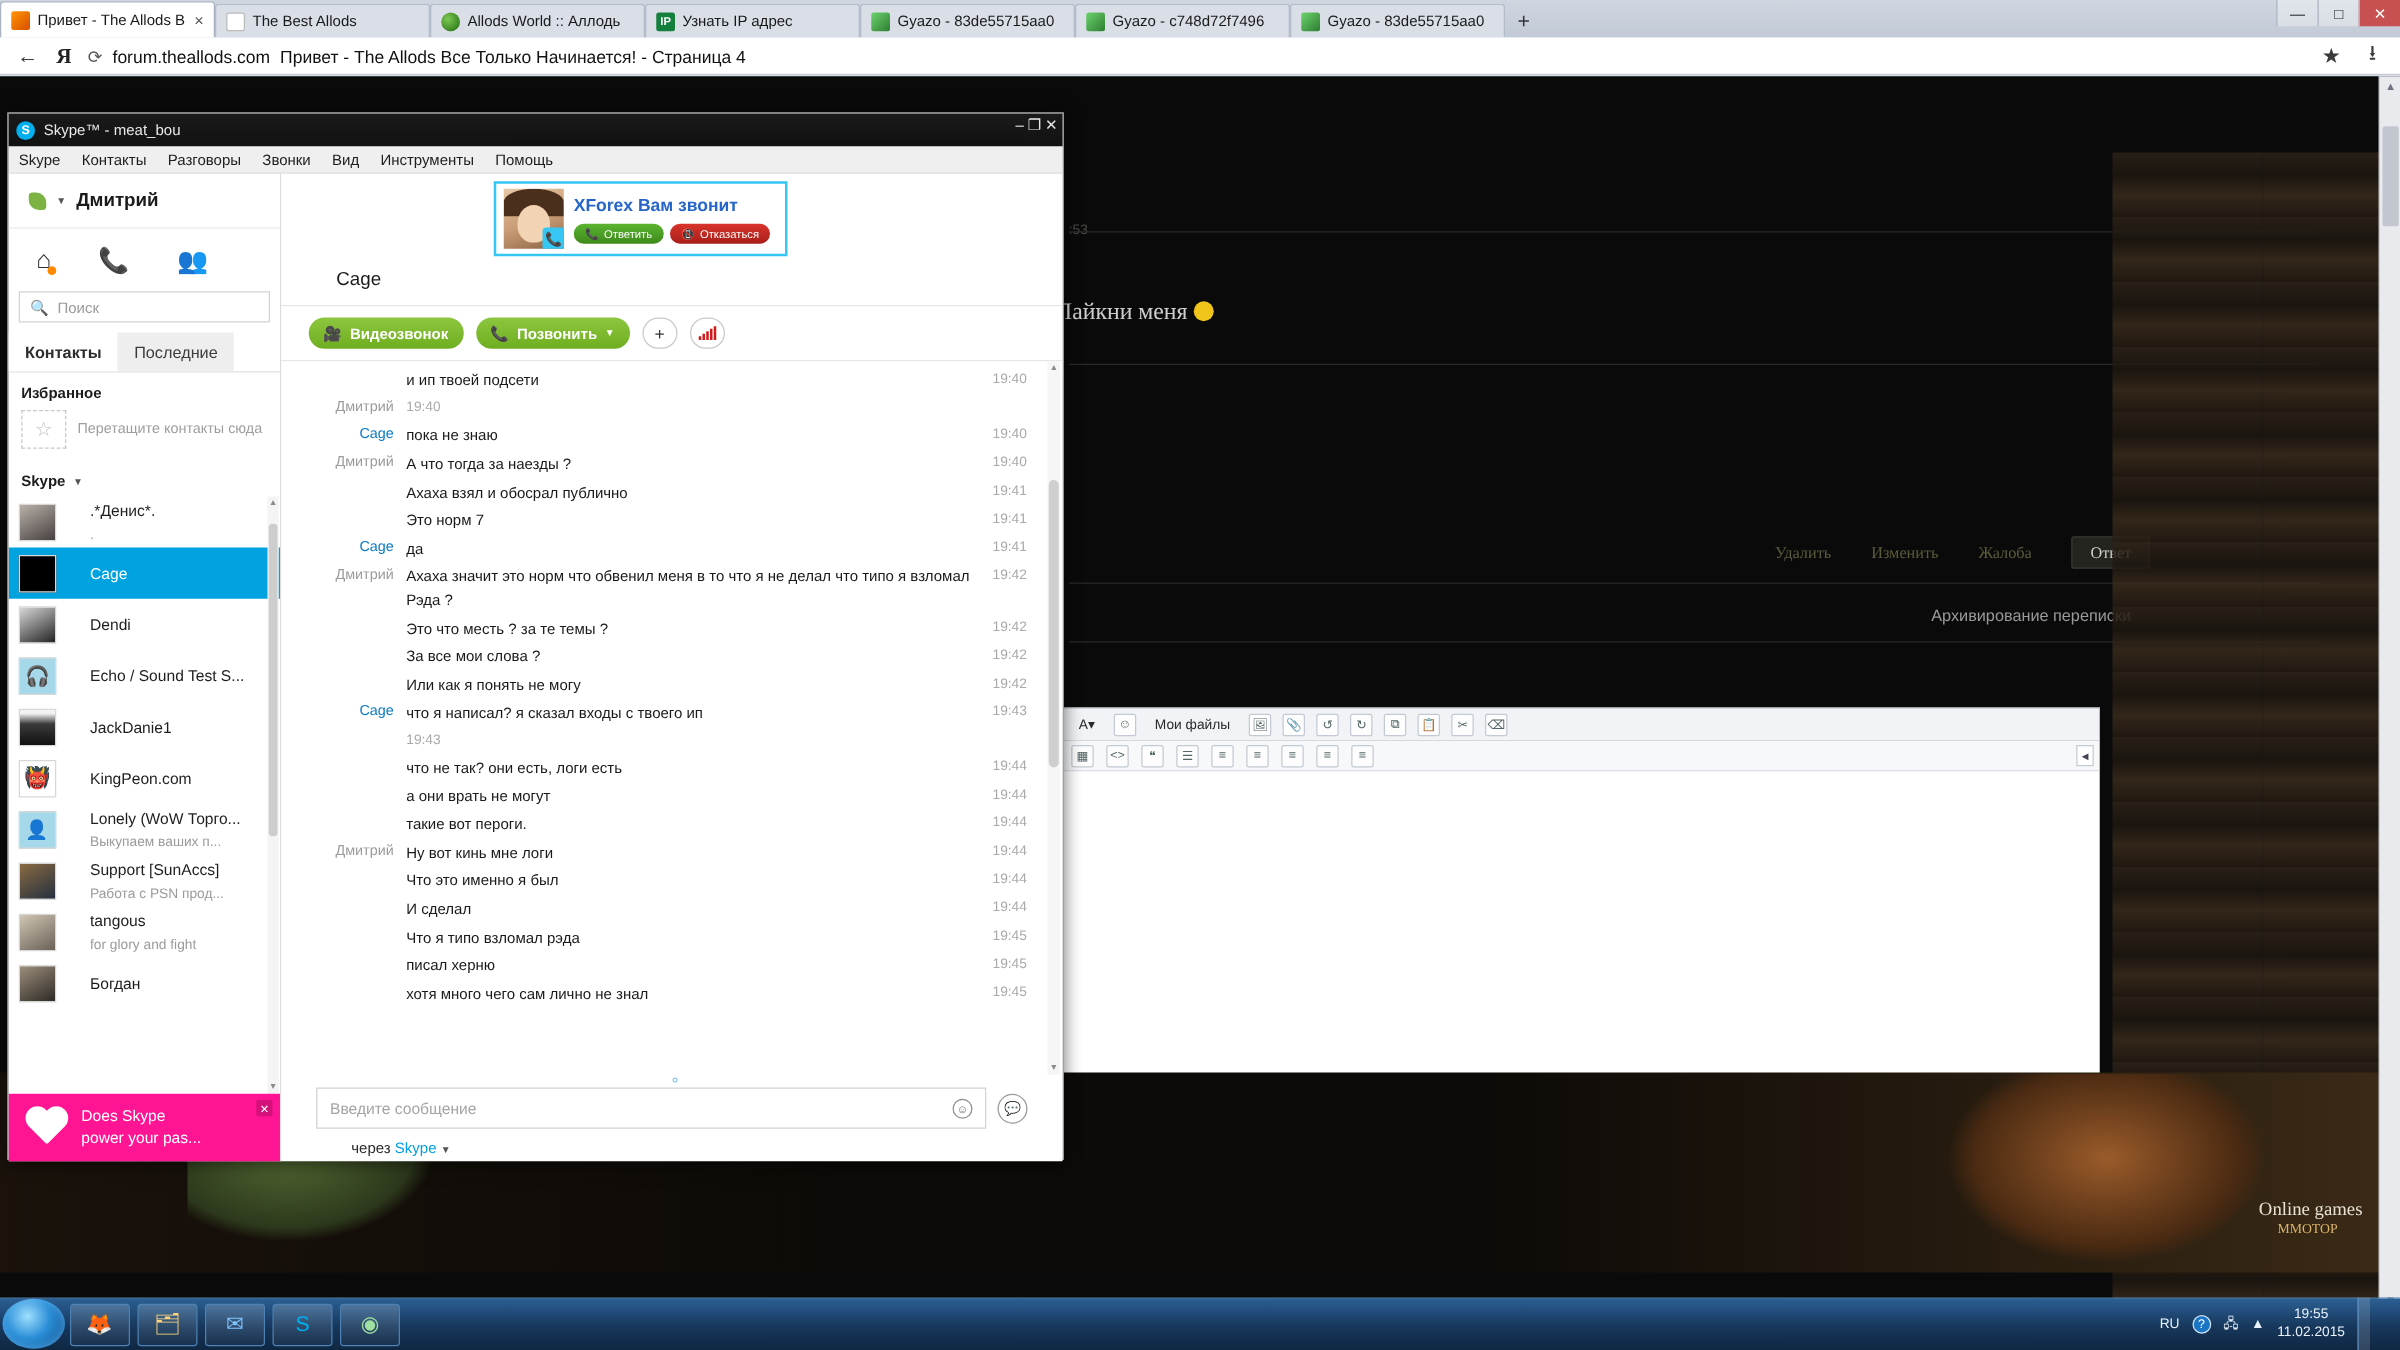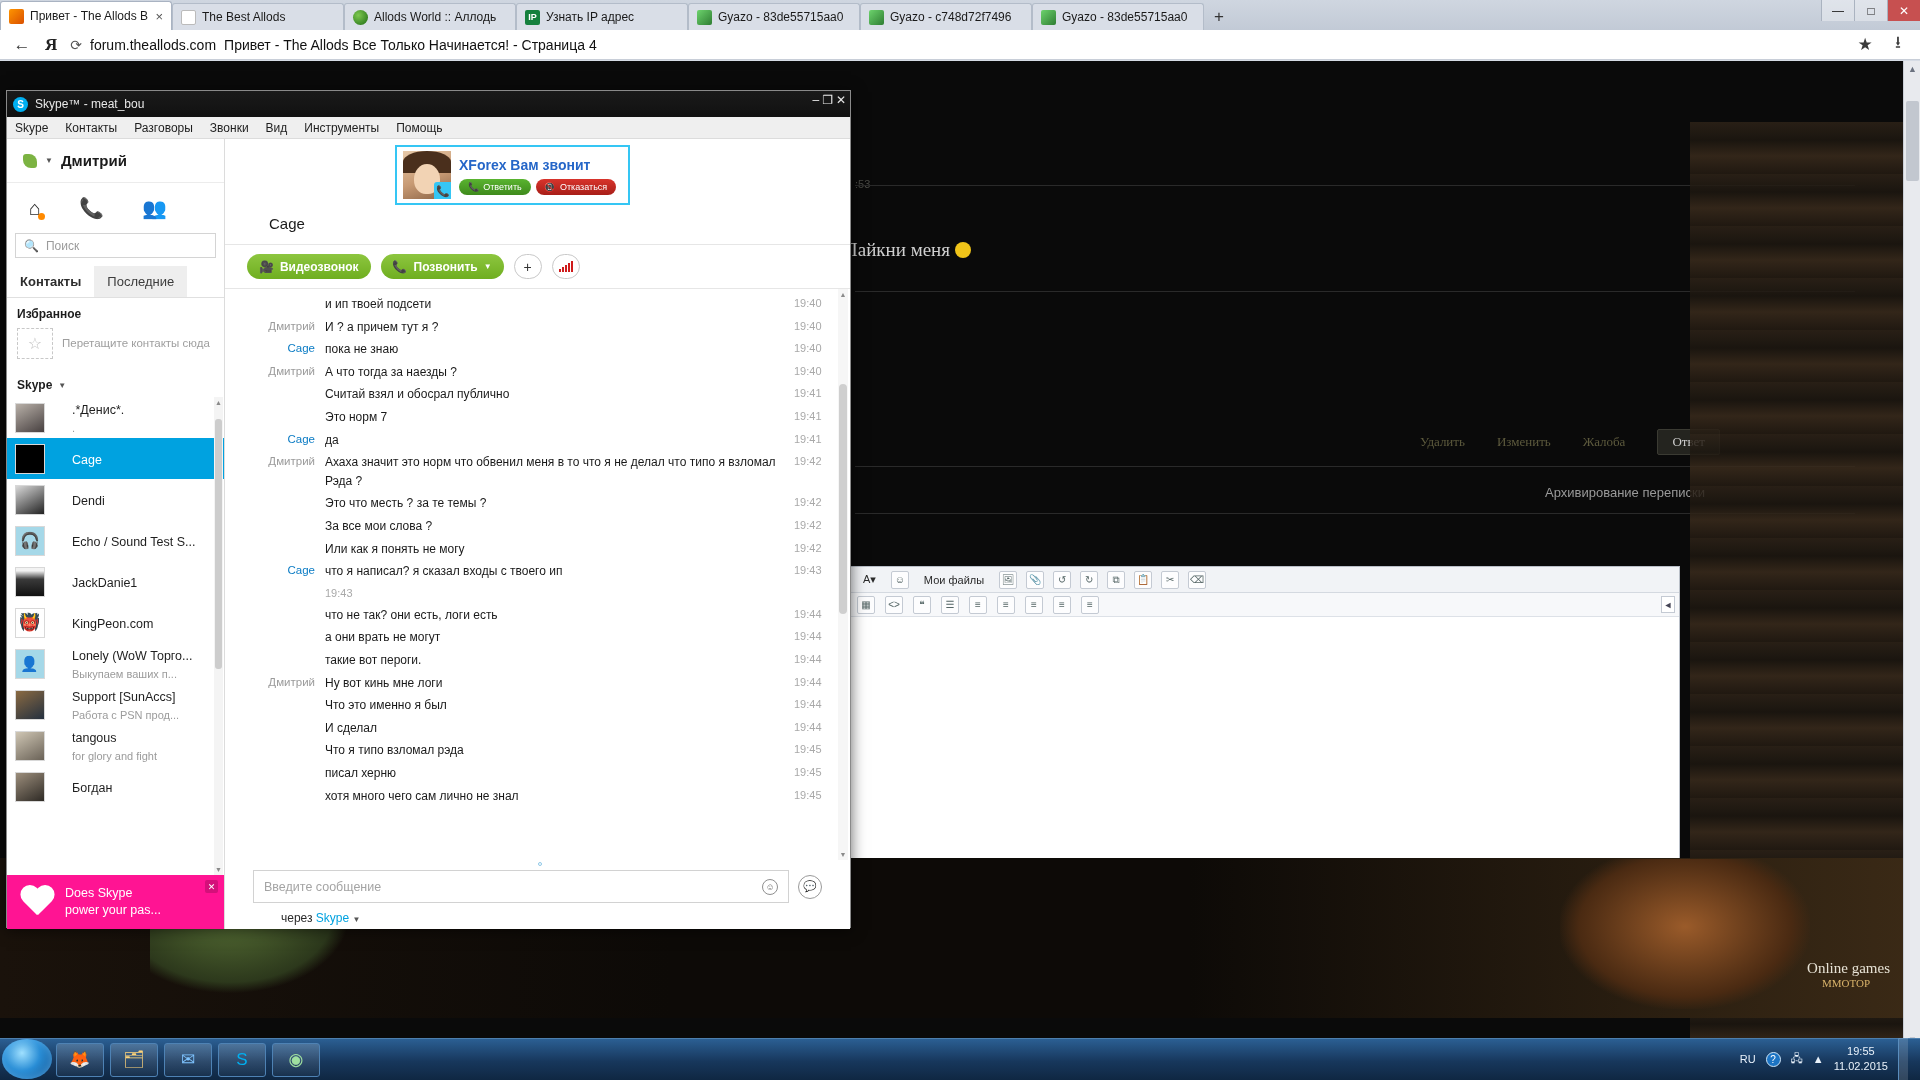--- a/index.html
+++ b/index.html
@@ -396,21 +396,21 @@
     background: radial-gradient(circle at 40% 35%, #9fe0ff 0%, #2a8ed6 45%, #0d4a86 100%);
     box-shadow: 0 0 8px rgba(120,200,255,.6) inset;
   }
   .tbtn {
     width: 48px; height: 34px; border: 1px solid #4e82b4; border-radius: 3px;
     background: linear-gradient(rgba(255,255,255,.18), rgba(255,255,255,.03));
     display: flex; align-items: center; justify-content: center; font-size: 17px;
   }
   .tray {
     position: absolute; right: 0; bottom: 0; height: 42px; display: flex;
-    align-items: center; gap: 10px; padding-right: 12px; color: #e9f2fb;
+    align-items: center; gap: 10px; padding-right: 24px; color: #e9f2fb;
     font-size: 11px;
   }
   .tray-time { text-align: center; line-height: 1.35; }
   .showdesk {
     width: 10px; height: 42px; background: rgba(255,255,255,.15);
     border-left: 1px solid #5a8dbd;
   }
   .tray-q {
     width: 15px; height: 15px; border-radius: 50%; background: #1c74c4;
     color: #fff; font-size: 10px; display: flex; align-items: center;
@@ -763,36 +763,35 @@
         </div>
 
         <div class="msgs">
           <div class="msg">
               <span class="m-author"></span>
               <span class="m-text">и ип твоей подсети</span>
               <span class="m-time">19:40</span>
             </div>
           <div class="msg">
               <span class="m-author">Дмитрий</span>
-              <span class="m-text">И  ? а причем тут я ?</span>
               <span class="m-time">19:40</span>
             </div>
           <div class="msg">
               <span class="m-author peer">Cage</span>
               <span class="m-text">пока не знаю</span>
               <span class="m-time">19:40</span>
             </div>
           <div class="msg">
               <span class="m-author">Дмитрий</span>
               <span class="m-text">А что тогда за наезды ?</span>
               <span class="m-time">19:40</span>
             </div>
           <div class="msg">
               <span class="m-author"></span>
-              <span class="m-text">Считай взял и обосрал публично</span>
+              <span class="m-text">Ахаха взял и обосрал публично</span>
               <span class="m-time">19:41</span>
             </div>
           <div class="msg">
               <span class="m-author"></span>
               <span class="m-text">Это норм 7</span>
               <span class="m-time">19:41</span>
             </div>
           <div class="msg">
               <span class="m-author peer">Cage</span>
               <span class="m-text">да</span>

